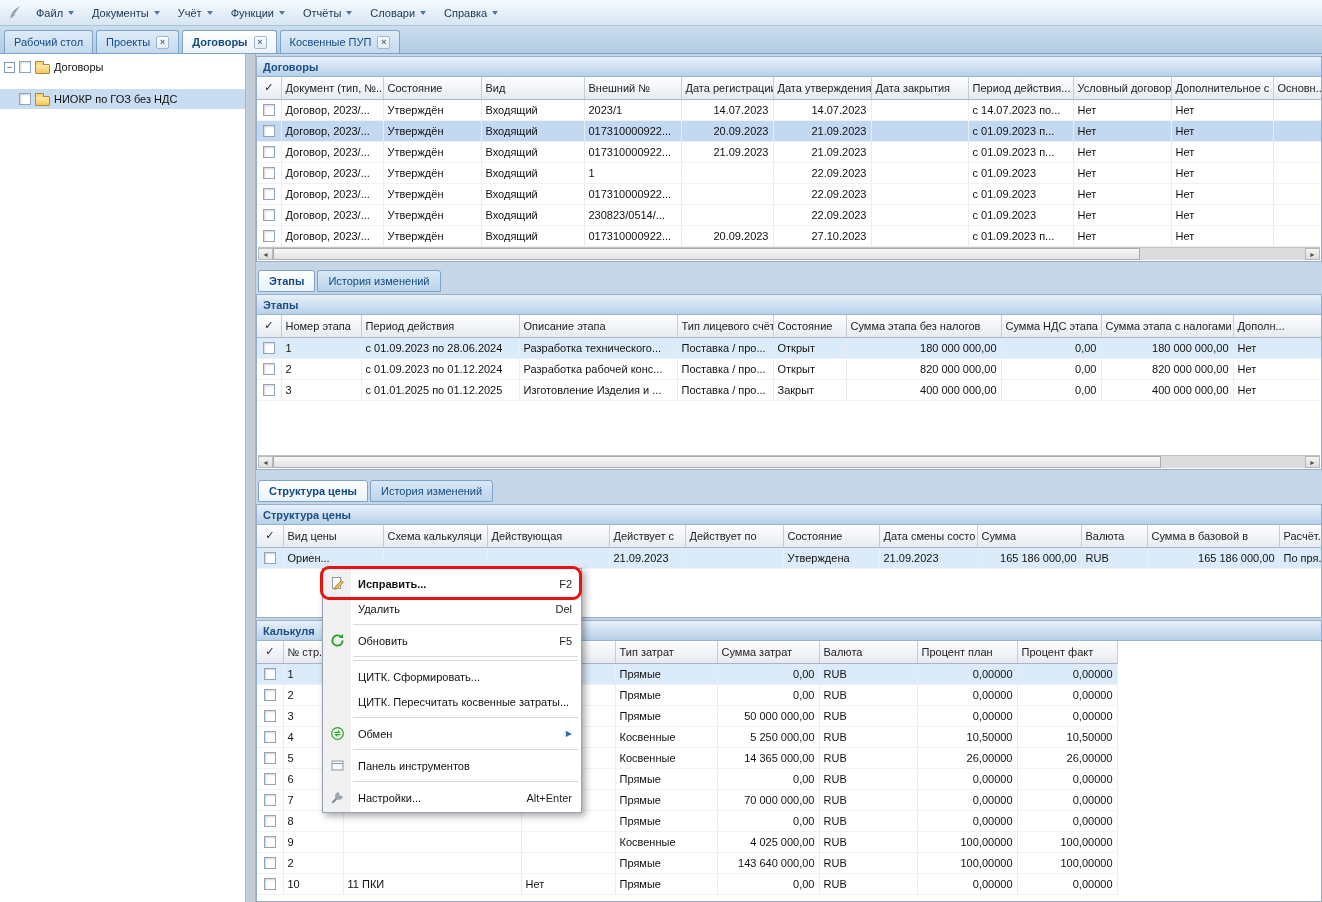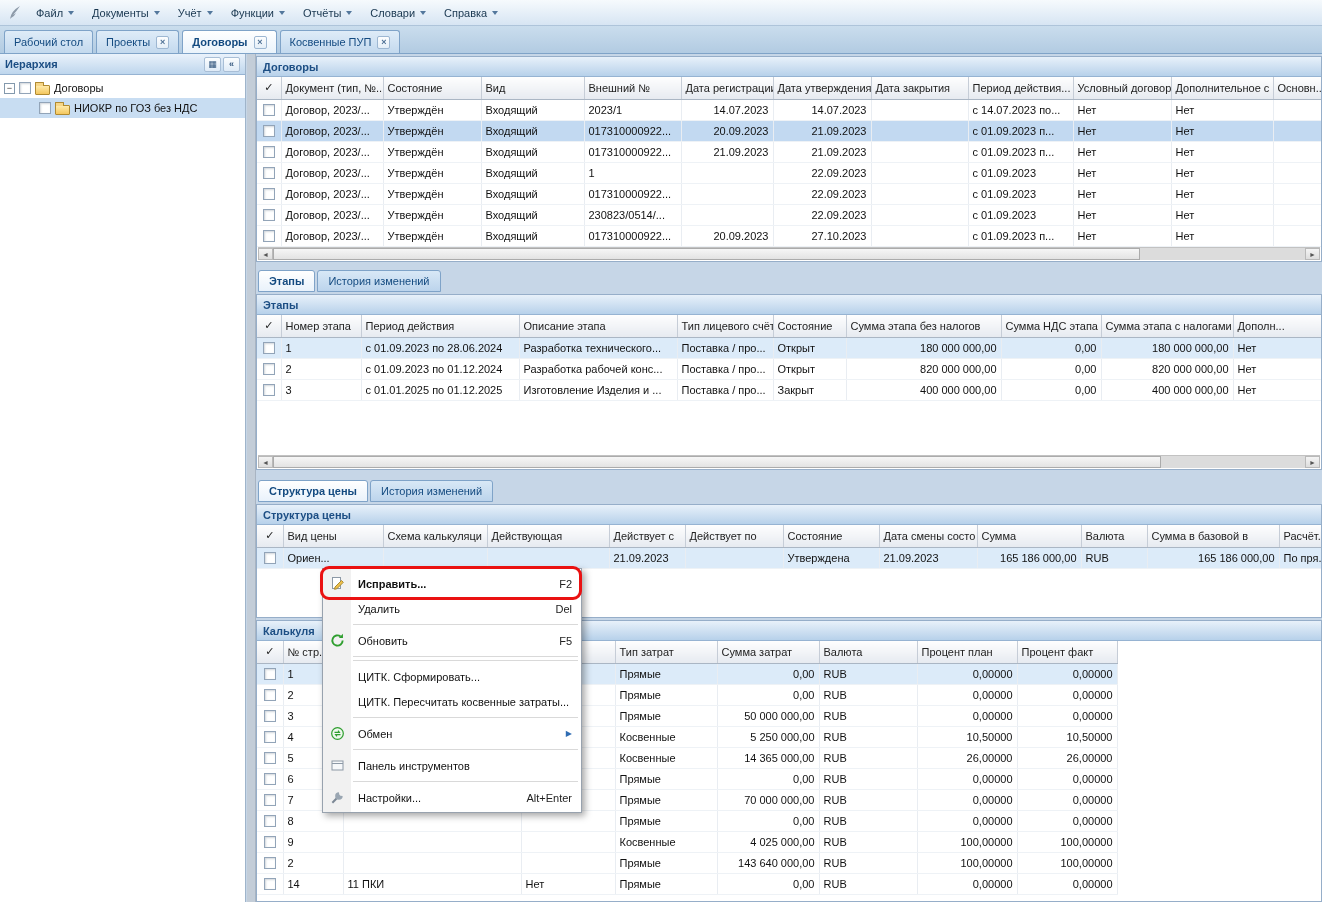--- a/index.html
+++ b/index.html
@@ -133,35 +133,28 @@
         <span>Договоры</span>
         <span class="tab-close">×</span>
       </div>
       <div class="tab">
         <span>Косвенные ПУП</span>
         <span class="tab-close">×</span>
       </div>
     </div>
 
   <div class="left-panel">
-    <div class="panel-header">
-      <span>Иерархия</span>
-      <span class="ph-icons">
-        <span class="ph-btn">▦</span>
-        <span class="ph-btn">«</span>
-      </span>
-    </div>
     <div class="tree" id="tree">
         <div class="tree-row" style="padding-left: 4px;">
           <span class="expander">−</span>
           <span class="checkbox"></span>
           <span class="folder"></span>
           <span>Договоры</span>
         </div>
-        <div class="tree-row selected" style="padding-left: 20px;">
+        <div class="tree-row selected" style=" margin-top: 12px;">
           <span class="tree-spacer"></span>
           <span class="checkbox"></span>
           <span class="folder"></span>
           <span>НИОКР по ГОЗ без НДС</span>
         </div>
       </div>
   </div>
 
   <div class="splitter"></div>
 
@@ -605,21 +598,21 @@
                 <td></td>
                 <td></td>
                 <td>Прямые</td>
                 <td class="r">143 640 000,00</td>
                 <td>RUB</td>
                 <td class="r">100,00000</td>
                 <td class="r">100,00000</td>
               </tr>
               <tr>
                 <td class="chk"><span class="checkbox"></span></td>
-                <td>14</td>
+                <td>10</td>
                 <td>11 ПКИ</td>
                 <td>Нет</td>
                 <td>Прямые</td>
                 <td class="r">0,00</td>
                 <td>RUB</td>
                 <td class="r">0,00000</td>
                 <td class="r">0,00000</td>
               </tr>
             </tbody>
           </table>

